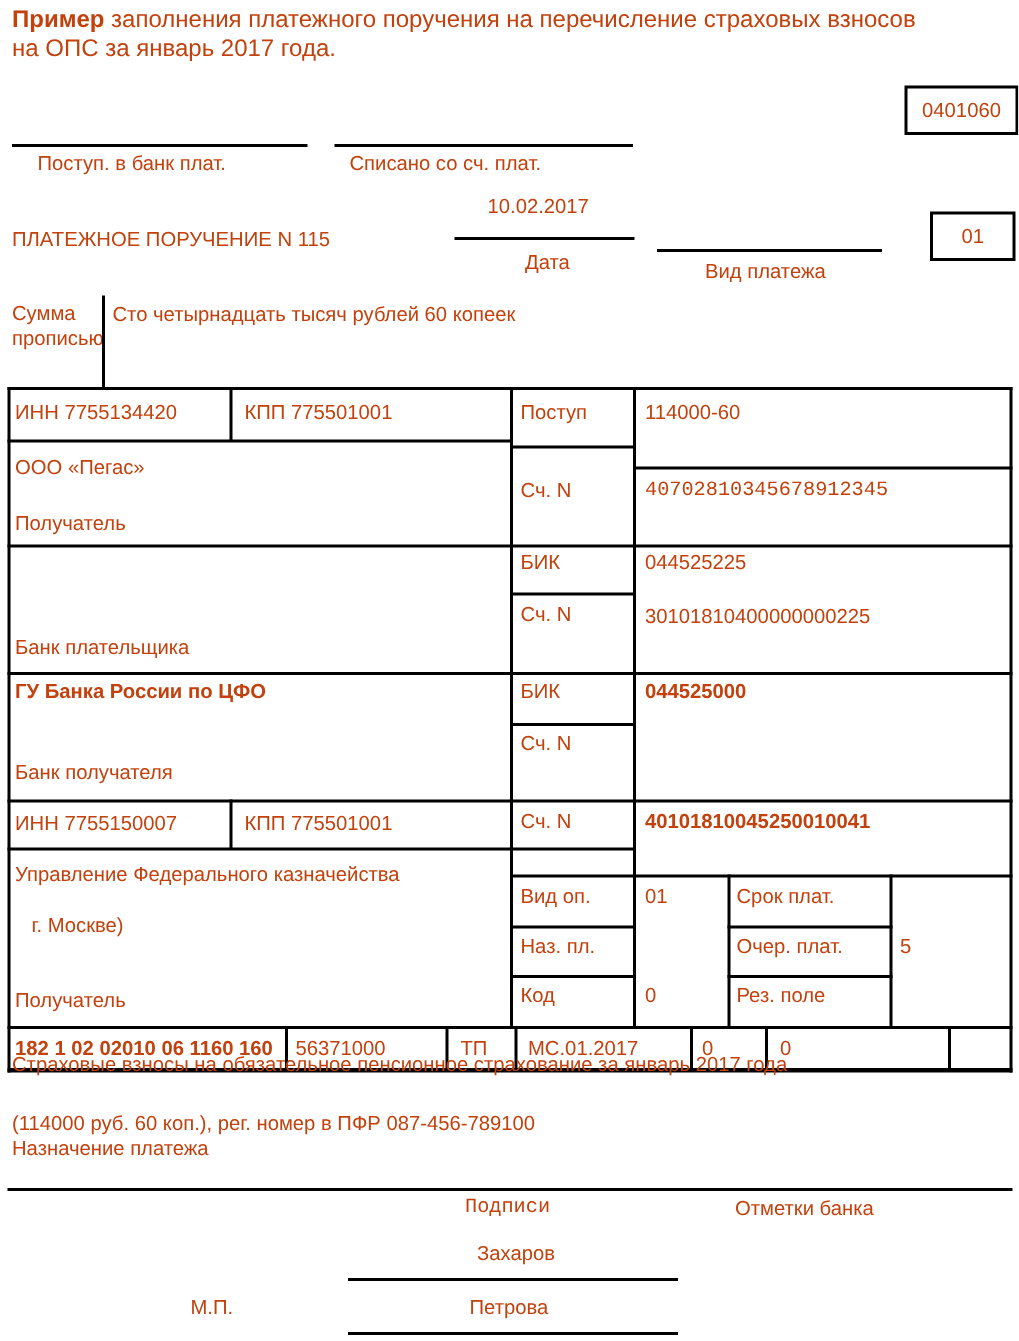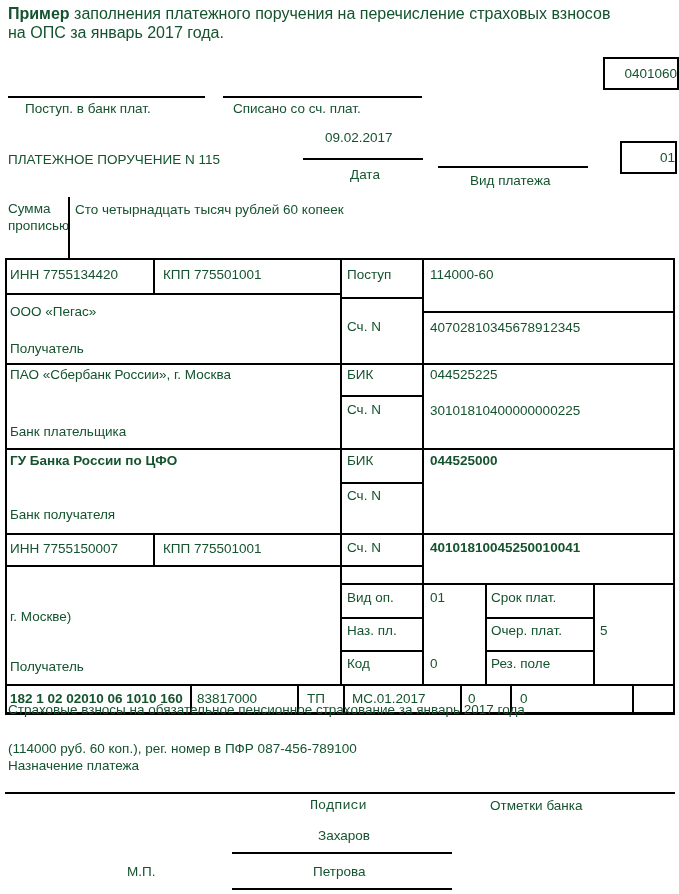--- a/index.html
+++ b/index.html
@@ -1,46 +1,46 @@
 <!DOCTYPE html>
 <html><head>
 <meta charset="utf-8">
 <style>
   html,body { margin:0; padding:0; background:#fff; }
   .page {
     position:relative; width:679px; height:894px; background:#fff;
-    font-family:"Liberation Sans","DejaVu Sans",sans-serif; color:#14532d; overflow:hidden;
+    font-family:"Liberation Sans","DejaVu Sans",sans-serif; color:#c2410c; overflow:hidden;
   }
   .t { position:absolute; font-size:13.5px; line-height:15px; white-space:nowrap; }
   .b { font-weight:bold; }
   .title { font-size:16px; line-height:19px; }
   .wrap { white-space:normal; }
   .hl { position:absolute; height:2px; background:#000; }
   .vl { position:absolute; width:2px; background:#000; }
-  .box { position:absolute; border:2px solid #000; display:flex; align-items:center; justify-content:flex-end; font-size:14px; }
+  .box { position:absolute; border:2px solid #000; display:flex; align-items:center; justify-content:center; font-size:14px; }
 </style>
 </head>
 <body>
 
 <div class="page">
 
   <div class="t title" style="left:8px; top:4px;"><b class="b">Пример</b><span> заполнения платежного поручения на перечисление страховых взносов</span></div>
   <div class="t title" style="left:8px; top:23px;">на ОПС за январь 2017 года.</div>
 
   <div class="box" style="left:603px; top:57px; width:72px; height:29px;">
     <span class="t" style="position:static;">0401060</span>
   </div>
 
   <div class="hl" style="left:8px; top:96px; width:197px;"></div>
   <div class="hl" style="left:223px; top:96px; width:199px;"></div>
   <div class="t" style="left:25px; top:101px;">Поступ. в банк плат.</div>
   <div class="t" style="left:233px; top:101px;">Списано со сч. плат.</div>
 
   <div class="t" style="left:8px; top:152px;">ПЛАТЕЖНОЕ ПОРУЧЕНИЕ N 115</div>
-  <div class="t" style="left:325px; top:130px;">09.02.2017</div>
+  <div class="t" style="left:325px; top:130px;">10.02.2017</div>
   <div class="hl" style="left:303px; top:158px; width:120px;"></div>
   <div class="t" style="left:350px; top:167px;">Дата</div>
   <div class="hl" style="left:438px; top:166px; width:150px;"></div>
   <div class="t" style="left:470px; top:173px;">Вид платежа</div>
   <div class="box" style="left:620px; top:141px; width:53px; height:29px;">
     <span class="t" style="position:static;">01</span>
   </div>
 
   <div class="t wrap" style="left:8px; top:200px; width:60px; line-height:17px;">Сумма прописью</div>
   <div class="vl" style="left:68px; top:197px; height:61px;"></div>
@@ -79,56 +79,56 @@
   <div class="vl" style="left:510px; top:684px; height:28px;"></div>
   <div class="vl" style="left:632px; top:684px; height:28px;"></div>
 
   <div class="t" style="left:10px; top:267px;">ИНН 7755134420</div>
   <div class="t" style="left:163px; top:267px;">КПП 775501001</div>
   <div class="t" style="left:347px; top:267px;">Поступ</div>
   <div class="t" style="left:430px; top:267px;">114000-60</div>
 
   <div class="t" style="left:10px; top:304px;">ООО «Пегас»</div>
   <div class="t" style="left:347px; top:319px;">Сч. N</div>
-  <div class="t" style="left:430px; top:320px;">40702810345678912345</div>
+  <div class="t" style="left:430px; top:320px;font-family:Liberation Mono, monospace;">40702810345678912345</div>
   <div class="t" style="left:10px; top:341px;">Получатель</div>
 
-  <div class="t" style="left:10px; top:367px;">ПАО «Сбербанк России», г. Москва</div>
   <div class="t" style="left:347px; top:367px;">БИК</div>
   <div class="t" style="left:430px; top:367px;">044525225</div>
   <div class="t" style="left:347px; top:402px;">Сч. N</div>
   <div class="t" style="left:430px; top:403px;text-align:right;">30101810400000000225</div>
   <div class="t" style="left:10px; top:424px;">Банк плательщика</div>
 
   <div class="t b" style="left:10px; top:453px;">ГУ Банка России по ЦФО</div>
   <div class="t" style="left:347px; top:453px;">БИК</div>
   <div class="t b" style="left:430px; top:453px;">044525000</div>
   <div class="t" style="left:347px; top:488px;">Сч. N</div>
   <div class="t" style="left:10px; top:507px;">Банк получателя</div>
 
   <div class="t" style="left:10px; top:541px;">ИНН 7755150007</div>
   <div class="t" style="left:163px; top:541px;">КПП 775501001</div>
   <div class="t" style="left:347px; top:540px;">Сч. N</div>
   <div class="t b" style="left:430px; top:540px;">40101810045250010041</div>
 
-  <div class="t" style="left:10px; top:609px;">г. Москве)</div>
+  <div class="t" style="left:10px; top:575px;">Управление Федерального казначейства</div>
+  <div class="t" style="left:21px; top:609px;">г. Москве)</div>
   <div class="t" style="left:10px; top:659px;">Получатель</div>
 
   <div class="t" style="left:347px; top:590px;">Вид оп.</div>
   <div class="t" style="left:430px; top:590px;">01</div>
   <div class="t" style="left:491px; top:590px;">Срок плат.</div>
   <div class="t" style="left:347px; top:623px;text-align:right;">Наз. пл.</div>
   <div class="t" style="left:491px; top:623px;">Очер. плат.</div>
   <div class="t" style="left:600px; top:623px;">5</div>
   <div class="t" style="left:347px; top:656px;">Код</div>
   <div class="t" style="left:430px; top:656px;">0</div>
   <div class="t" style="left:491px; top:656px;">Рез. поле</div>
 
-  <div class="t b" style="left:10px; top:691px;">182 1 02 02010 06 1010 160</div>
-  <div class="t" style="left:197px; top:691px;">83817000</div>
+  <div class="t b" style="left:10px; top:691px;">182 1 02 02010 06 1160 160</div>
+  <div class="t" style="left:197px; top:691px;">56371000</div>
   <div class="t" style="left:307px; top:691px;">ТП</div>
   <div class="t" style="left:352px; top:691px;">МС.01.2017</div>
   <div class="t" style="left:468px; top:691px;">0</div>
   <div class="t" style="left:520px; top:691px;">0</div>
 
   <div class="t" style="left:8px; top:702px;">Страховые взносы на обязательное пенсионное страхование за январь 2017 года</div>
   <div class="t" style="left:8px; top:741px;">(114000 руб. 60 коп.), рег. номер в ПФР 087-456-789100</div>
   <div class="t" style="left:8px; top:758px;">Назначение платежа</div>
 
   <div class="hl" style="left:5px; top:792px; width:670px;"></div>

